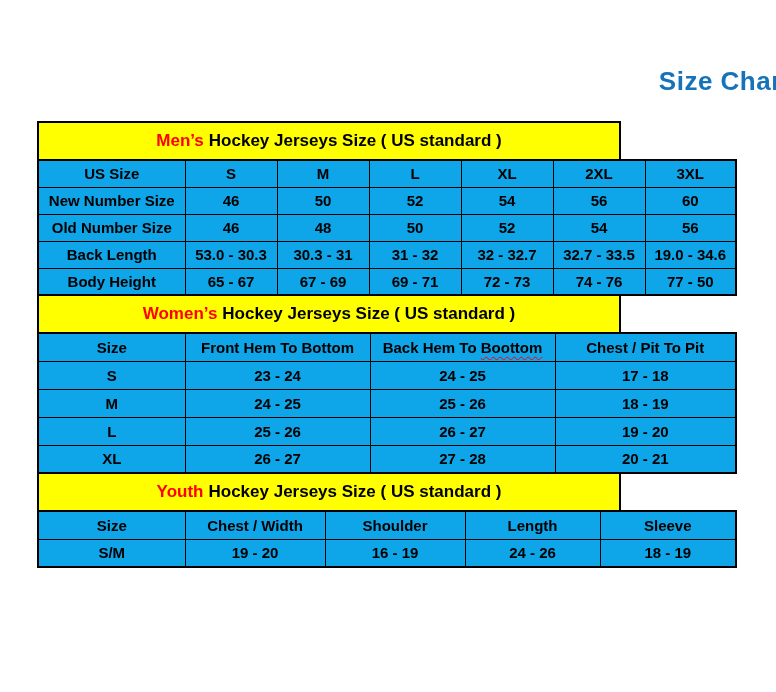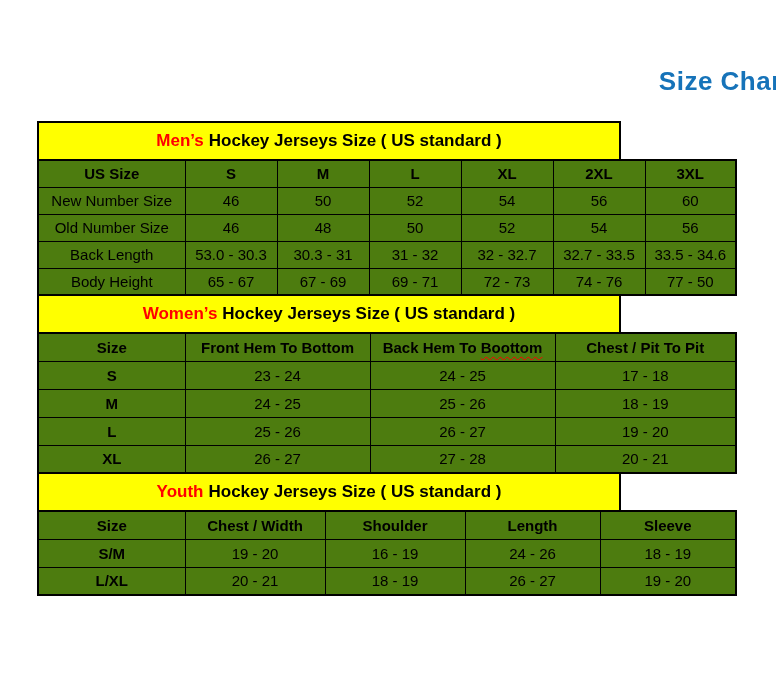--- a/index.html
+++ b/index.html
@@ -22,32 +22,32 @@
   .band {
     height: 40px; background: var(--band_yellow, #FFFF00);
     border: 2px solid var(--border_black, #000);
     display: flex; align-items: center; justify-content: center;
     gap: 5px; font-size: 17px; font-weight: 700; white-space: nowrap;
   }
   .accent { color: var(--accent_red, #FF0000); }
 
   table {
     width: 100%; border-collapse: collapse; table-layout: fixed;
-    border: 2px solid var(--border_black, #000); background: #4d7c0f;
+    border: 2px solid var(--border_black, #000); background: #0ea5e9;
   }
   th, td {
     border: 1px solid var(--border_black, #000);
     text-align: center; vertical-align: middle;
     font-size: 15px; padding: 0; overflow: hidden; white-space: nowrap;
   }
   th { font-weight: 700; }
-  td { font-weight: 400; }
+  td { font-weight: 700; }
   .mens tr  { height: 27px; }
   .womens tr, .youth tr { height: 28px; }
-  td.rowlabel { font-weight: 400; margin-top: 33px; }
+  td.rowlabel { font-weight: 700; margin-top: 33px; }
 
   .squiggle {
     text-decoration: underline;
     text-decoration-style: wavy;
     text-decoration-color: var(--accent_red, #FF0000);
     text-decoration-thickness: 1px;
     text-underline-offset: 3px;
   }
 </style>
 </head>
@@ -102,21 +102,21 @@
         <td>54</td>
         <td>56</td>
       </tr>
       <tr>
         <td class="rowlabel">Back Length</td>
         <td>53.0 - 30.3</td>
         <td>30.3 - 31</td>
         <td>31 - 32</td>
         <td>32 - 32.7</td>
         <td>32.7 - 33.5</td>
-        <td>33.5 - 34.6</td>
+        <td>19.0 - 34.6</td>
       </tr>
       <tr>
         <td class="rowlabel">Body Height</td>
         <td>65 - 67</td>
         <td>67 - 69</td>
         <td>69 - 71</td>
         <td>72 - 73</td>
         <td>74 - 76</td>
         <td>77 - 50</td>
       </tr>
@@ -190,24 +190,17 @@
         <th>Length</th>
         <th>Sleeve</th>
       </tr>
       <tr>
         <th>S/M</th>
         <td>19 - 20</td>
         <td>16 - 19</td>
         <td>24 - 26</td>
         <td>18 - 19</td>
       </tr>
-      <tr>
-        <th>L/XL</th>
-        <td>20 - 21</td>
-        <td>18 - 19</td>
-        <td>26 - 27</td>
-        <td>19 - 20</td>
-      </tr>
     </tbody>
       </table>
 
   </div>
 </div>
 
 </body></html>

